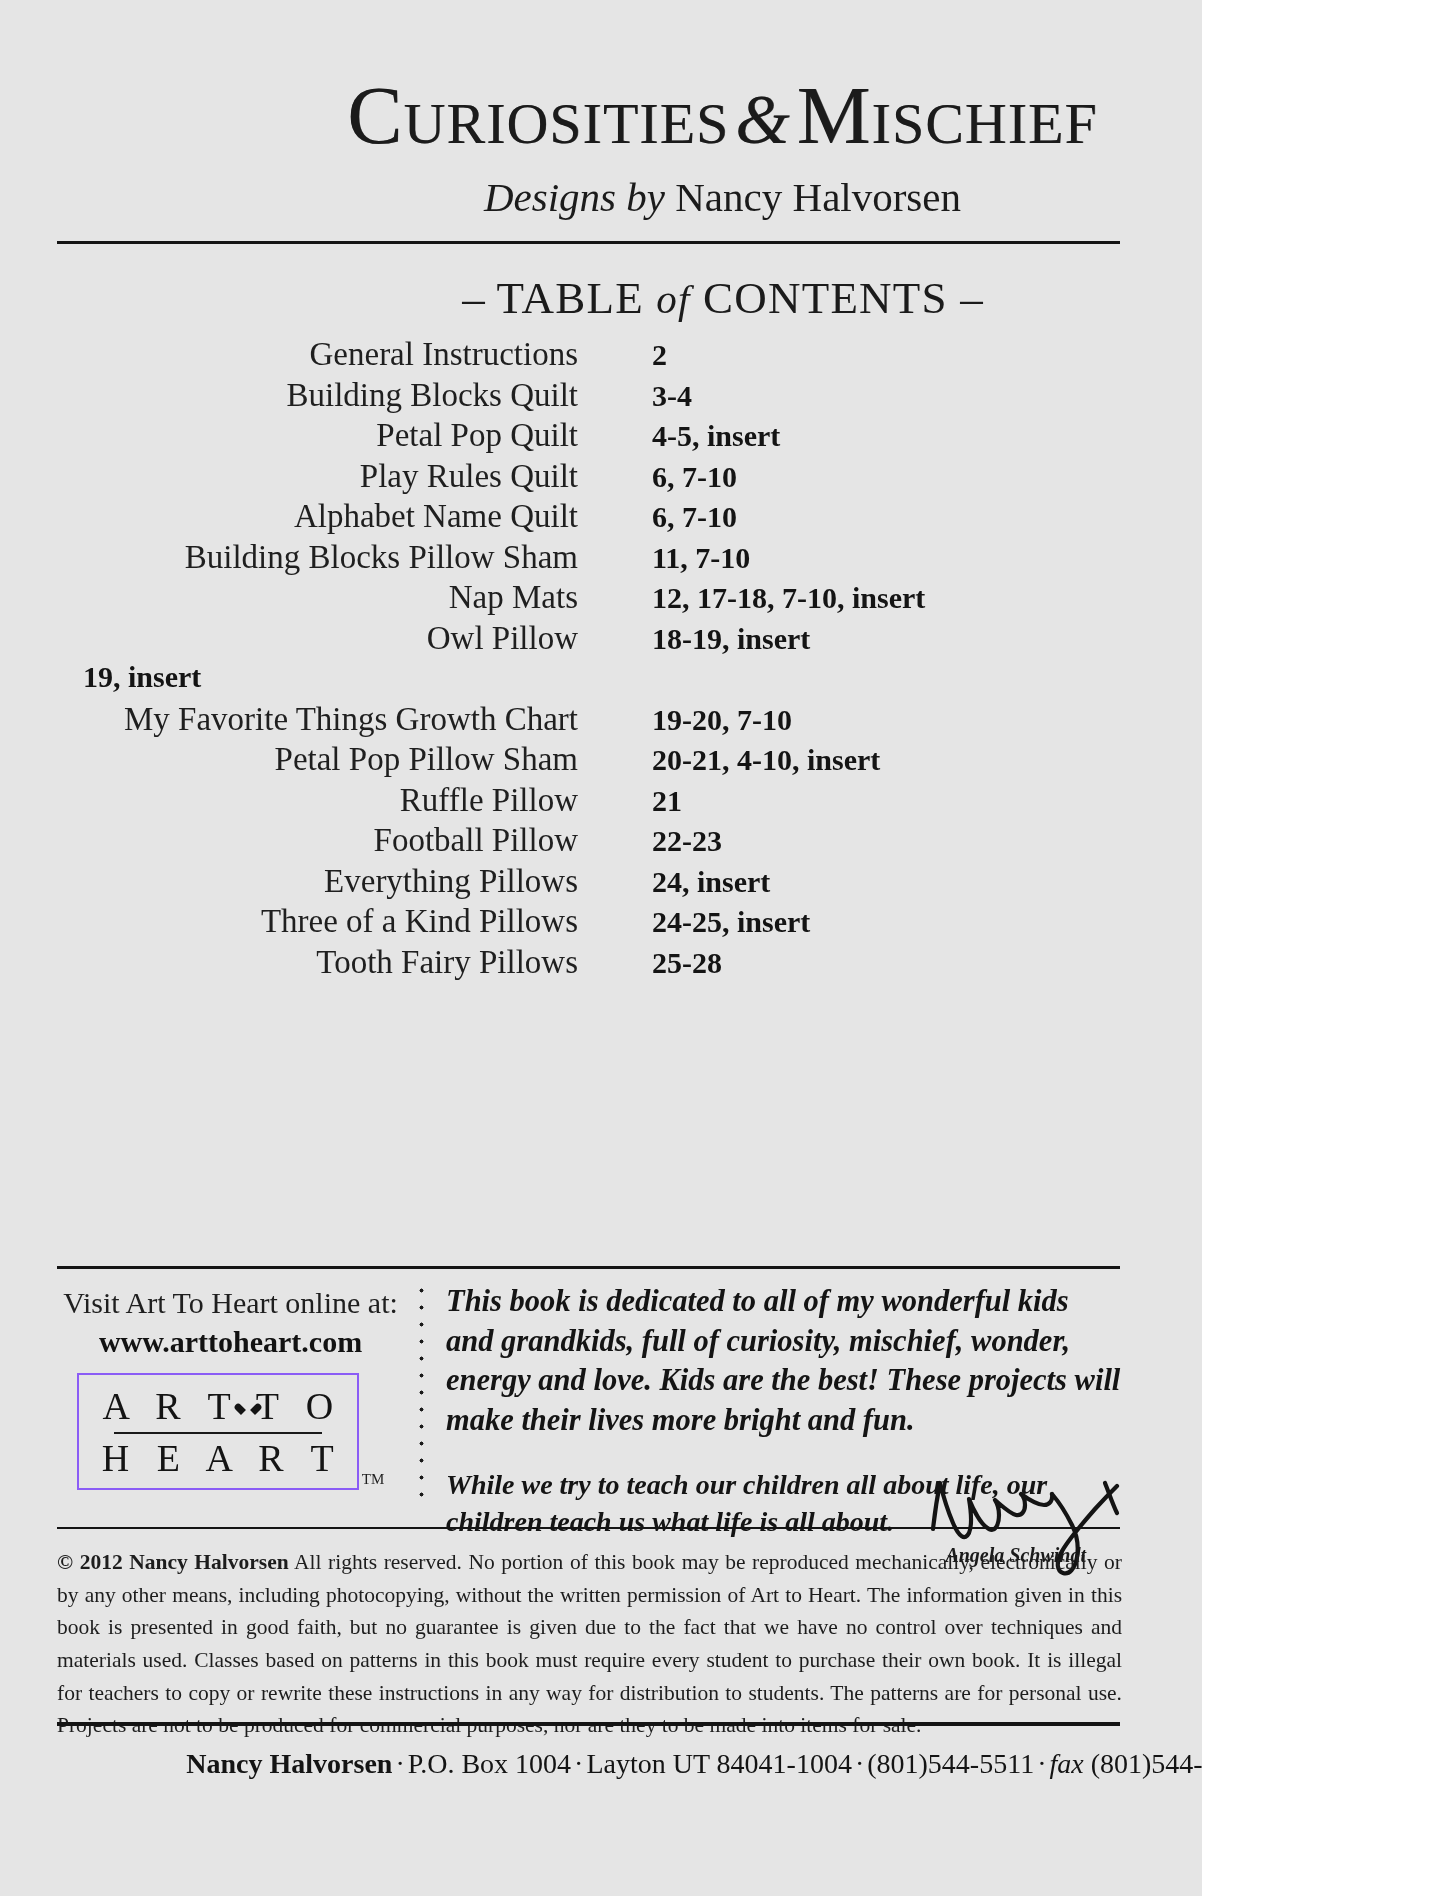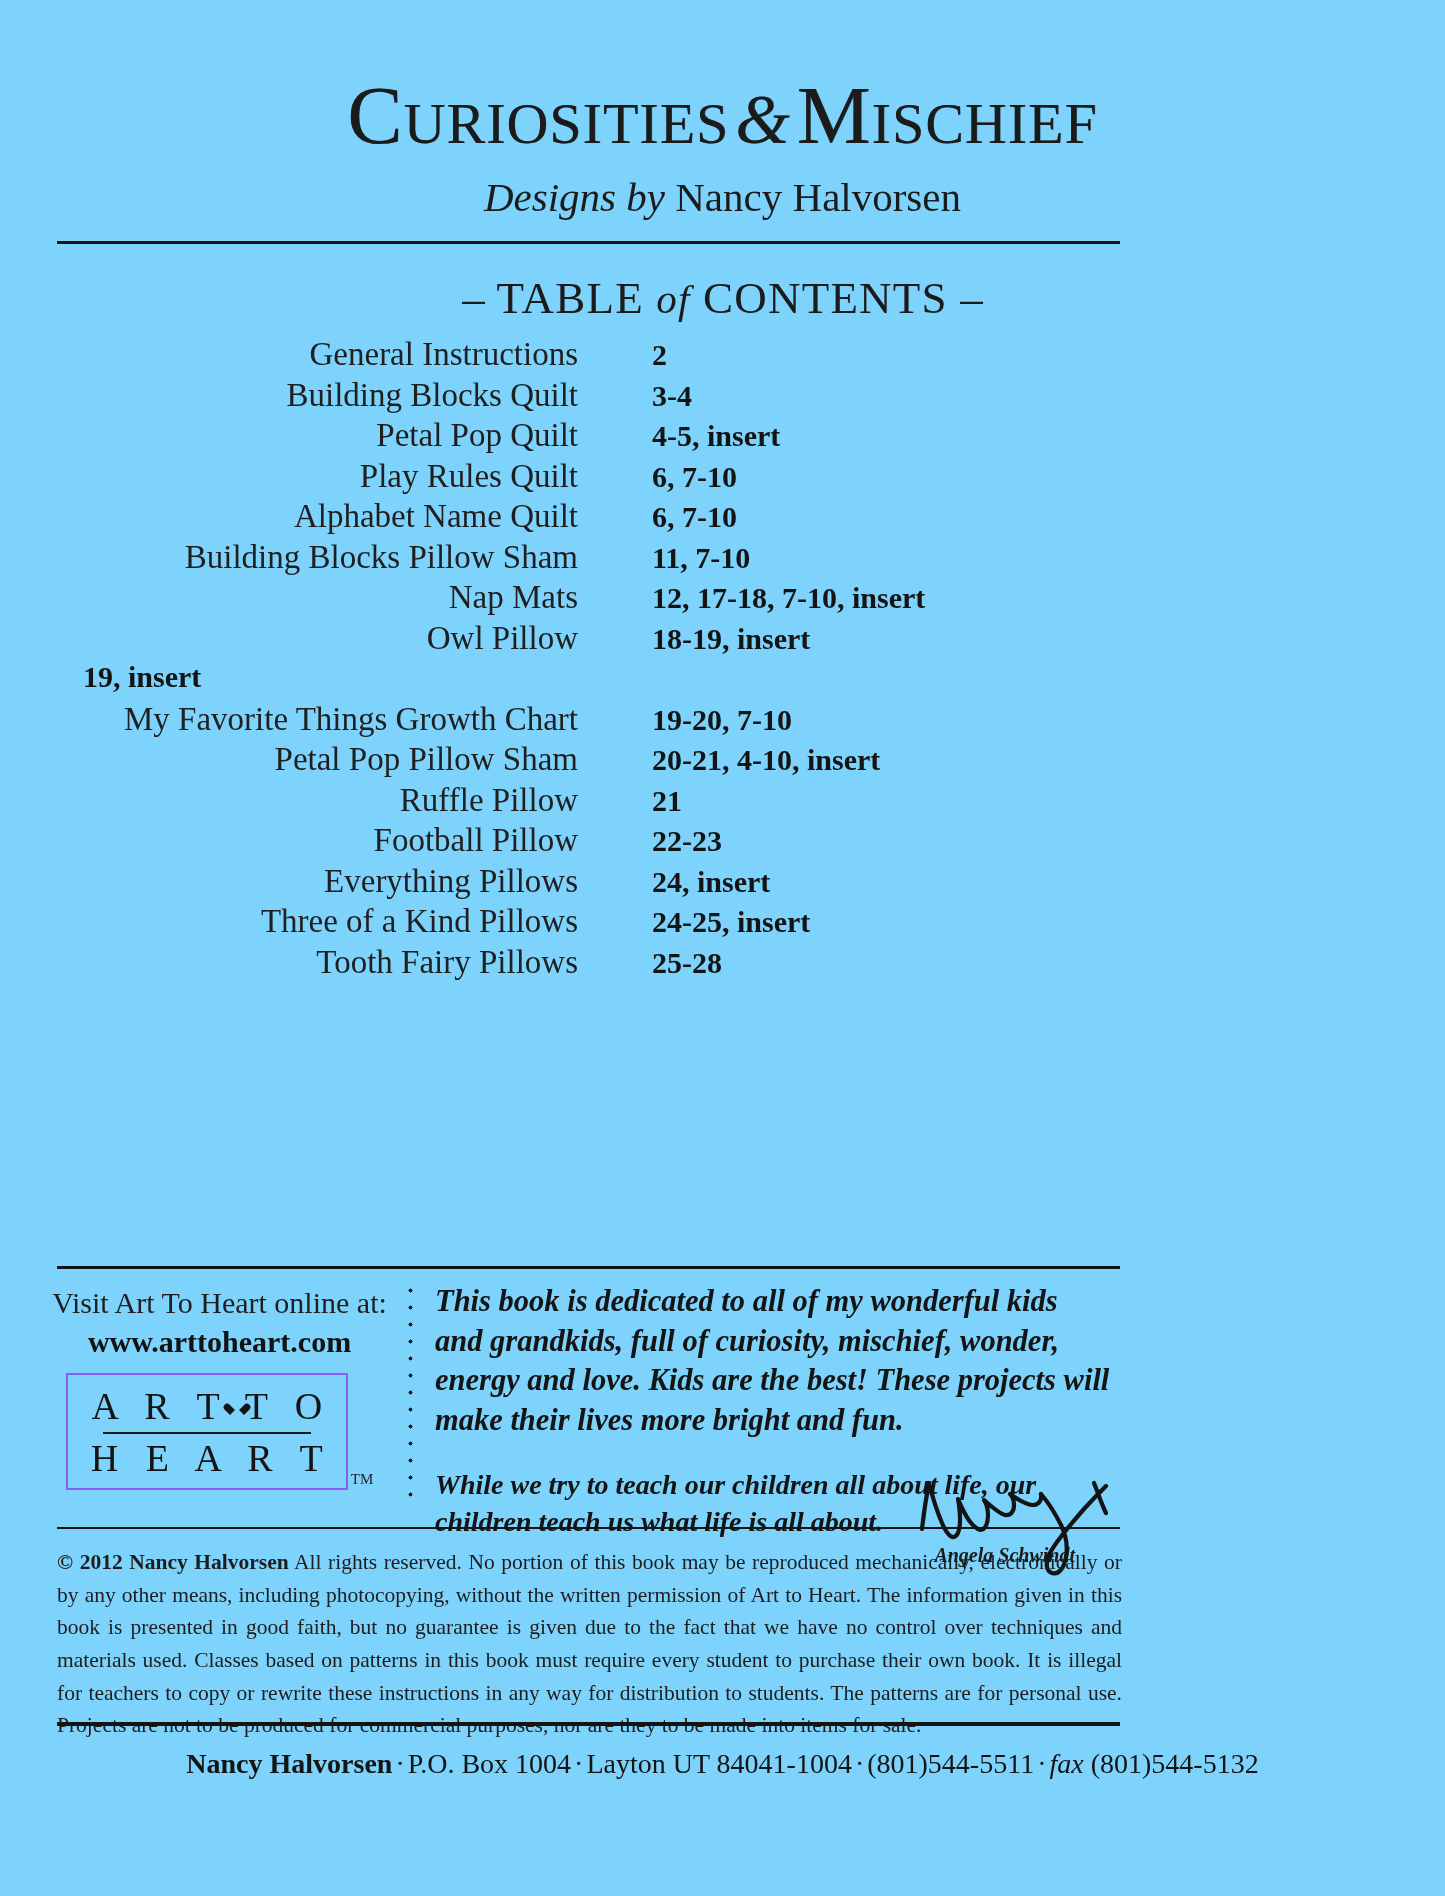--- a/index.html
+++ b/index.html
@@ -6,23 +6,23 @@
     margin: 0;
     padding: 0;
     background: #ffffff;
   }
   body {
     font-family: "Liberation Serif", serif;
     color: #1a1a1a;
   }
   .page {
     position: relative;
-    width: 1445px;
+    width: 1202px;
     height: 1896px;
-    background: #7dd3fc;
+    background: #e5e5e5;
     overflow: hidden;
   }
 
   
   .title-block {
     position: absolute;
     top: 74px;
     left: 0;
     width: 1445px;
     text-align: center;
@@ -106,21 +106,21 @@
     font-size: 30px;
     font-weight: bold;
     color: #141414;
     white-space: nowrap;
   }
 
   
   .mid {
     position: absolute;
     top: 1280px;
-    left: 47px;
+    left: 58px;
     width: 1063px;
     display: flex;
   }
   .mid-left {
     width: 345px;
     text-align: center;
     padding-top: 6px;
   }
   .visit-line {
     font-size: 30px;

